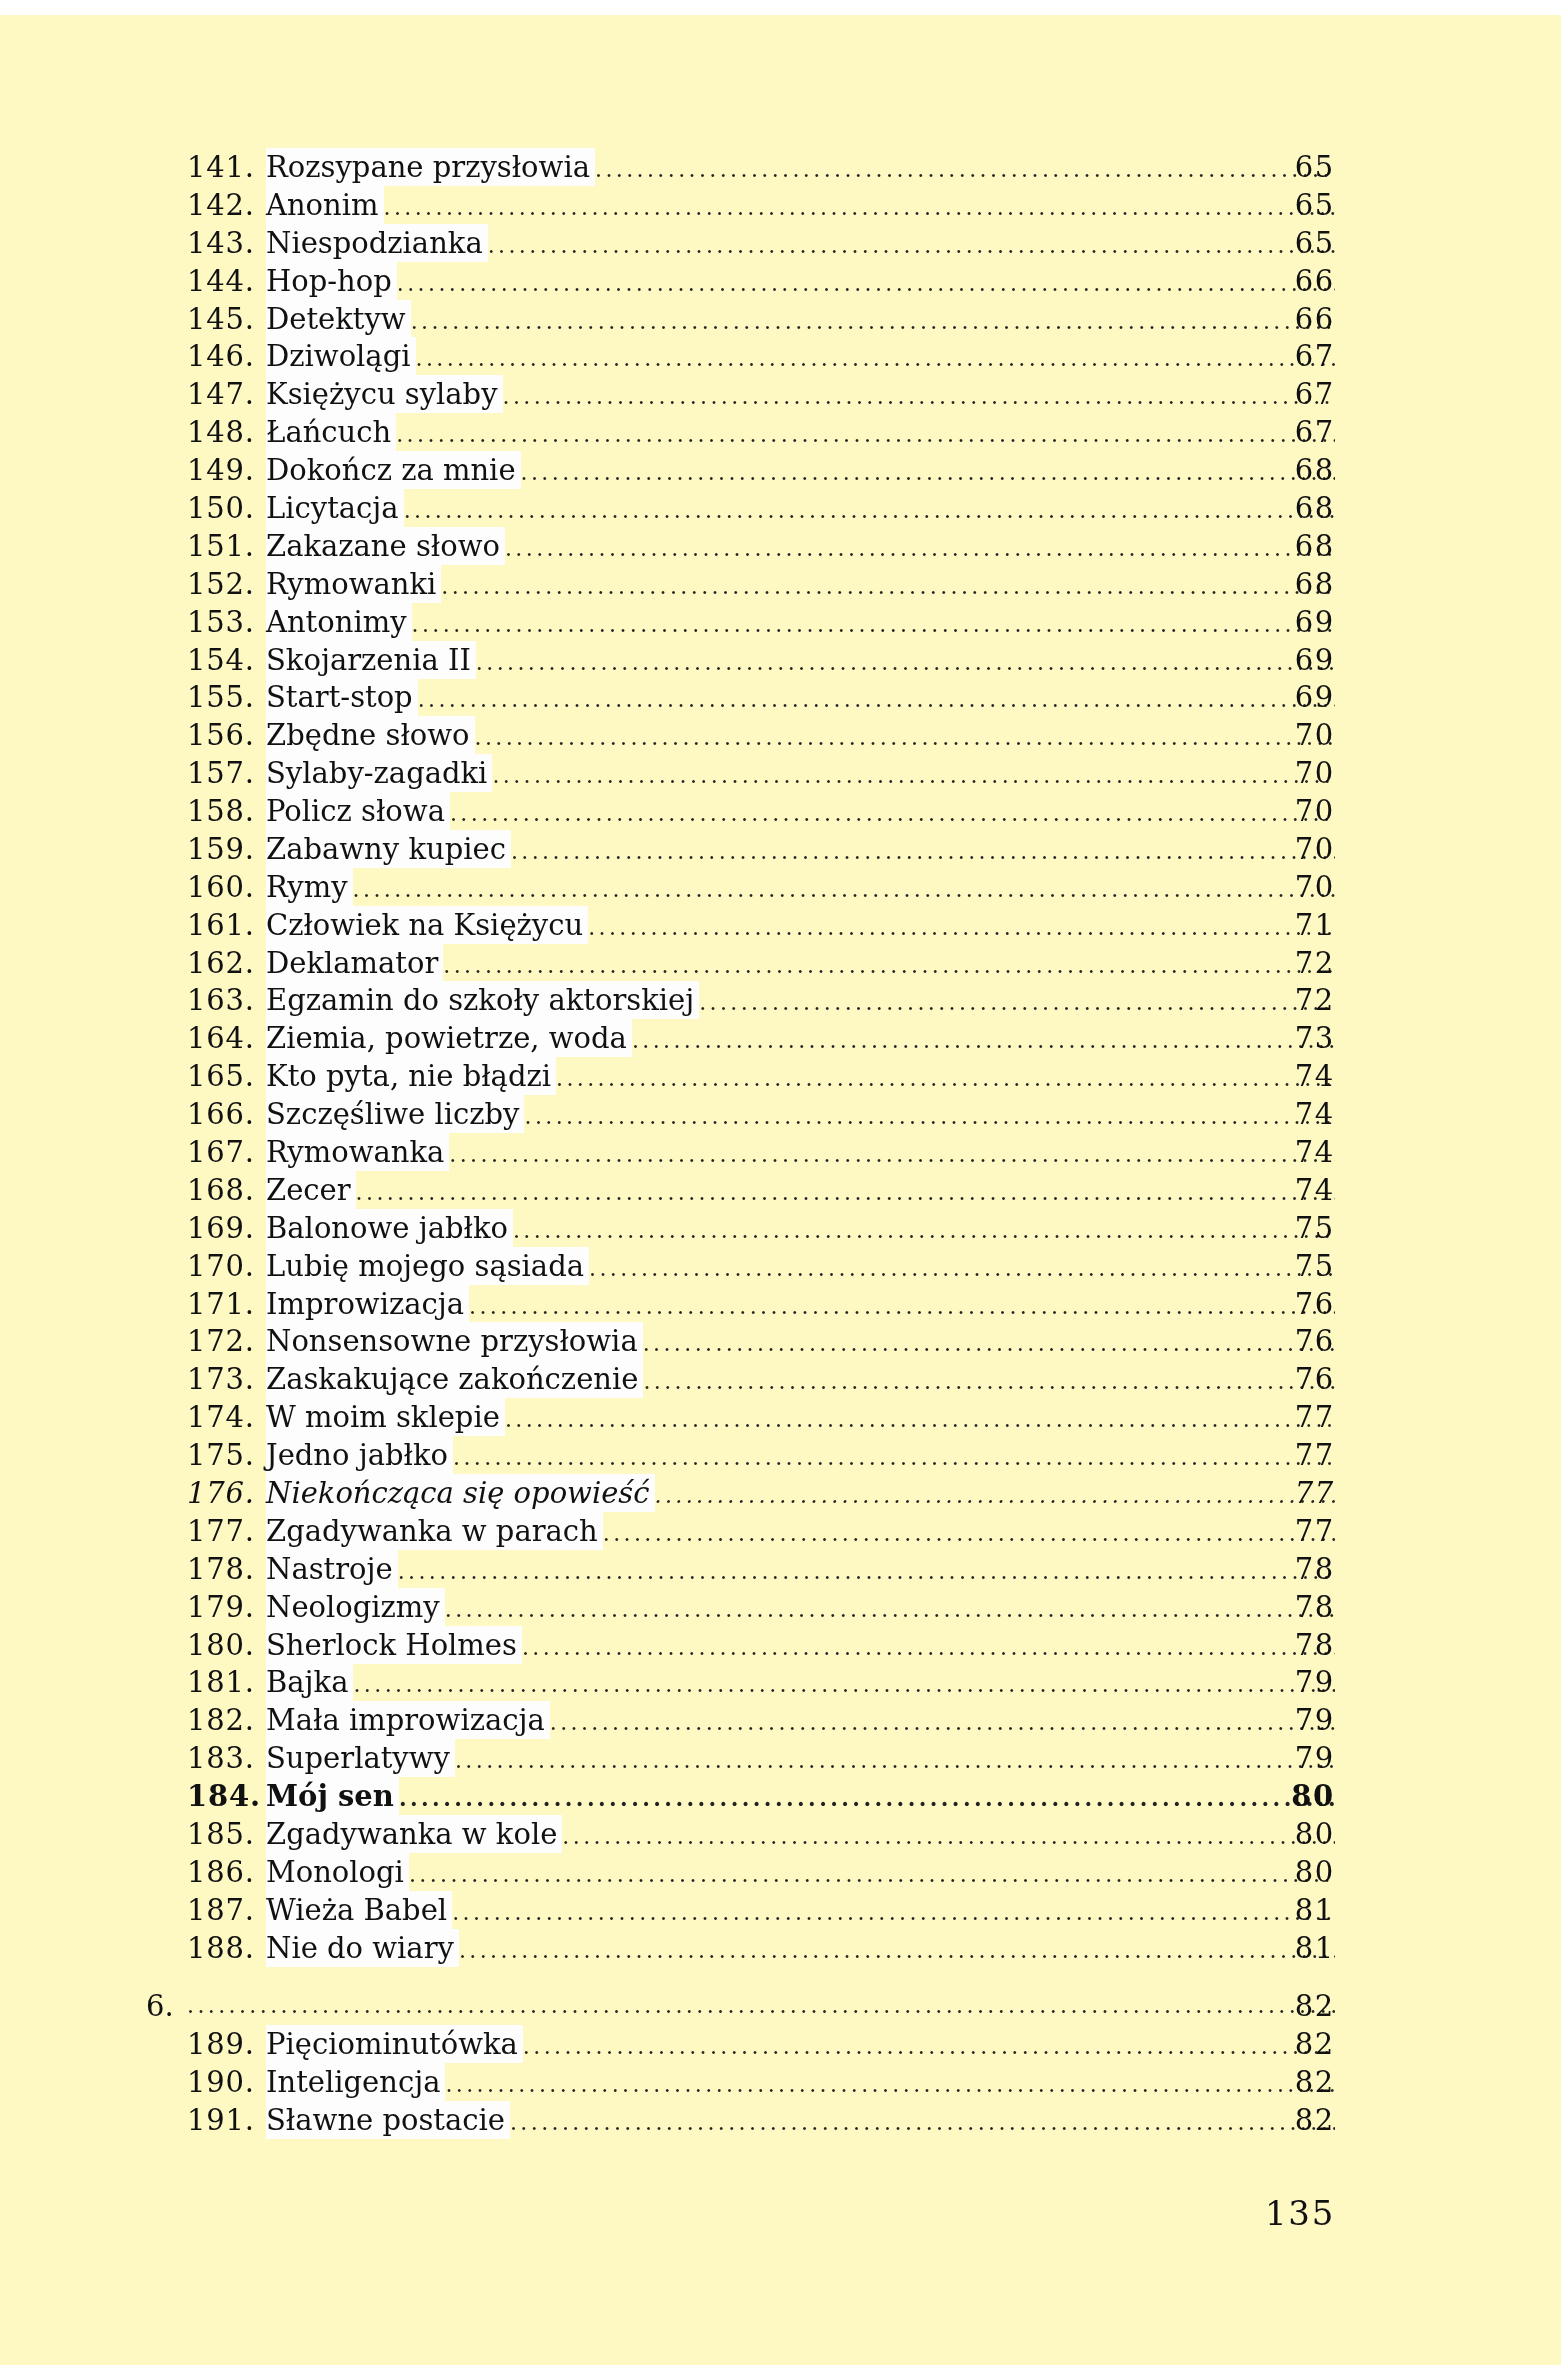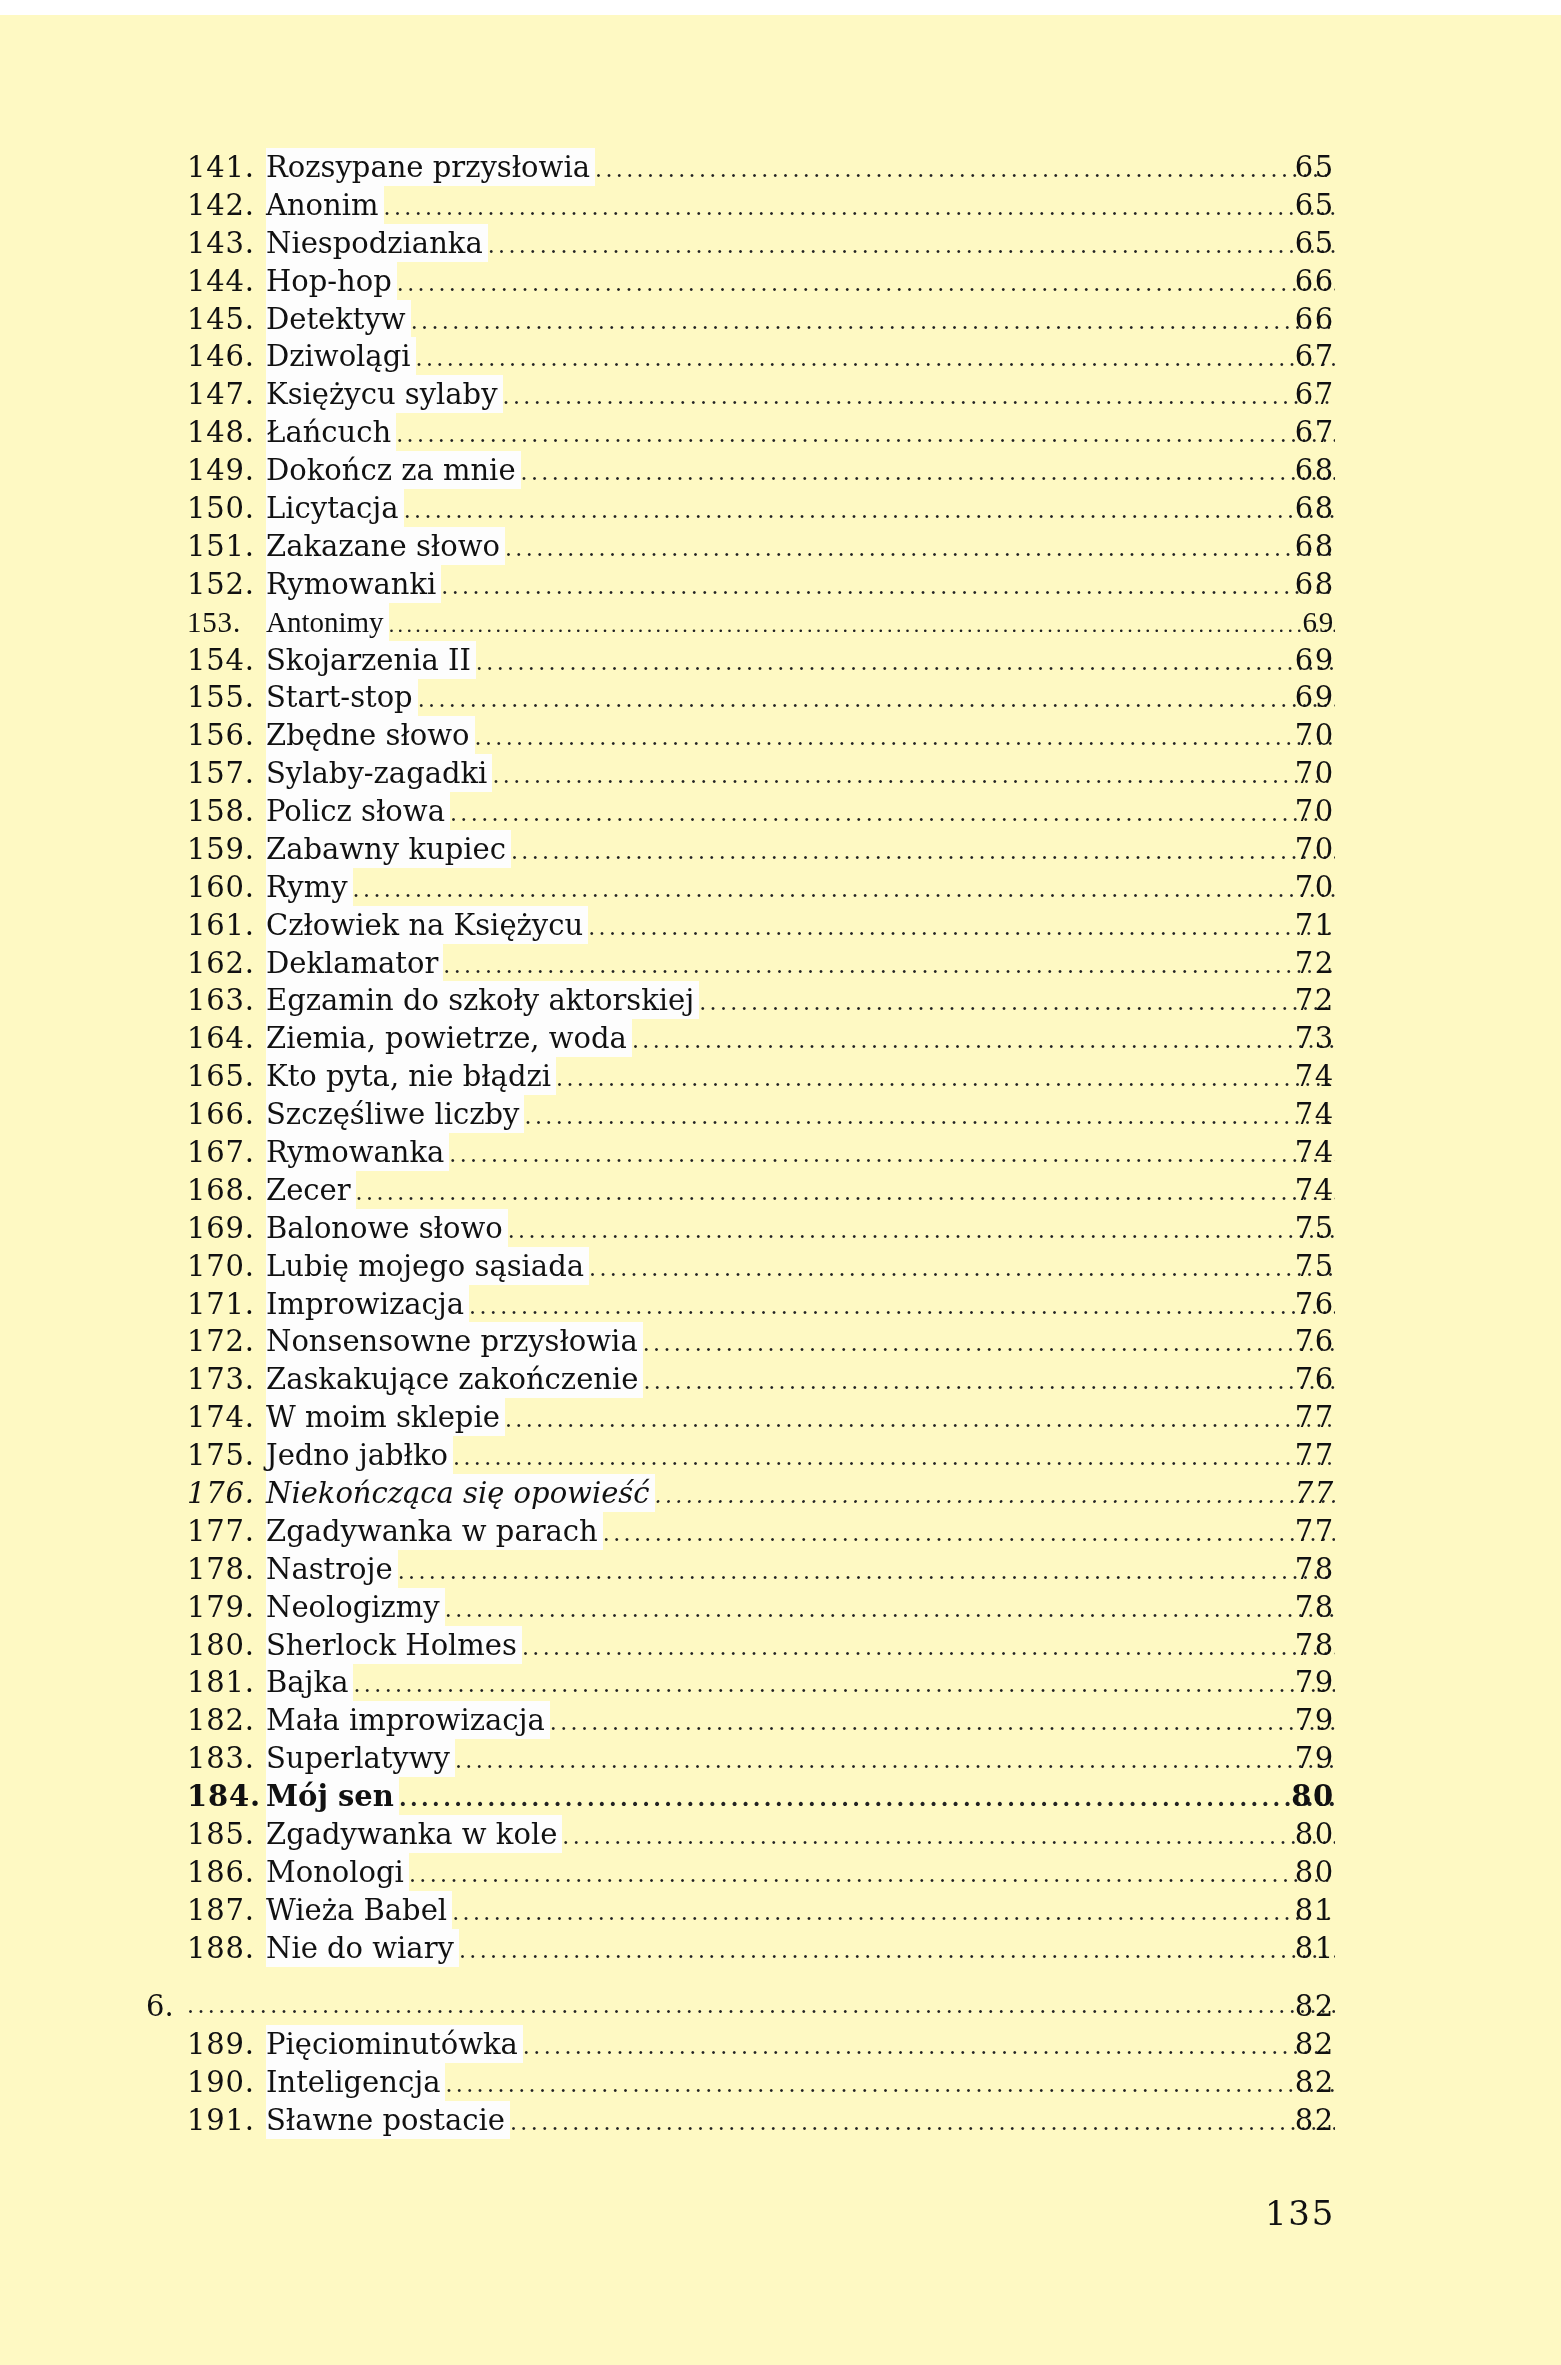--- a/index.html
+++ b/index.html
@@ -112,21 +112,21 @@
         <span class="page-ref">68</span>
       </div>
       <div class="row" style="top: 417px;">
         <span class="num">152.</span>
         <div class="leader-wrap">
           <span class="title">Rymowanki</span>
           <span class="dots">................................................................................................................................................</span>
         </div>
         <span class="page-ref">68</span>
       </div>
-      <div class="row" style="top: 455px; font-family: Liberation Serif, serif;">
+      <div class="row" style="top: 455px;">
         <span class="num">153.</span>
         <div class="leader-wrap">
           <span class="title">Antonimy</span>
           <span class="dots">................................................................................................................................................</span>
         </div>
         <span class="page-ref">69</span>
       </div>
       <div class="row" style="top: 493px;">
         <span class="num">154.</span>
         <div class="leader-wrap">
@@ -243,21 +243,21 @@
         <span class="num">168.</span>
         <div class="leader-wrap">
           <span class="title">Zecer</span>
           <span class="dots">................................................................................................................................................</span>
         </div>
         <span class="page-ref">74</span>
       </div>
       <div class="row" style="top: 1061px;">
         <span class="num">169.</span>
         <div class="leader-wrap">
-          <span class="title">Balonowe słowo</span>
+          <span class="title">Balonowe jabłko</span>
           <span class="dots">................................................................................................................................................</span>
         </div>
         <span class="page-ref">75</span>
       </div>
       <div class="row" style="top: 1099px;">
         <span class="num">170.</span>
         <div class="leader-wrap">
           <span class="title">Lubię mojego sąsiada</span>
           <span class="dots">................................................................................................................................................</span>
         </div>

